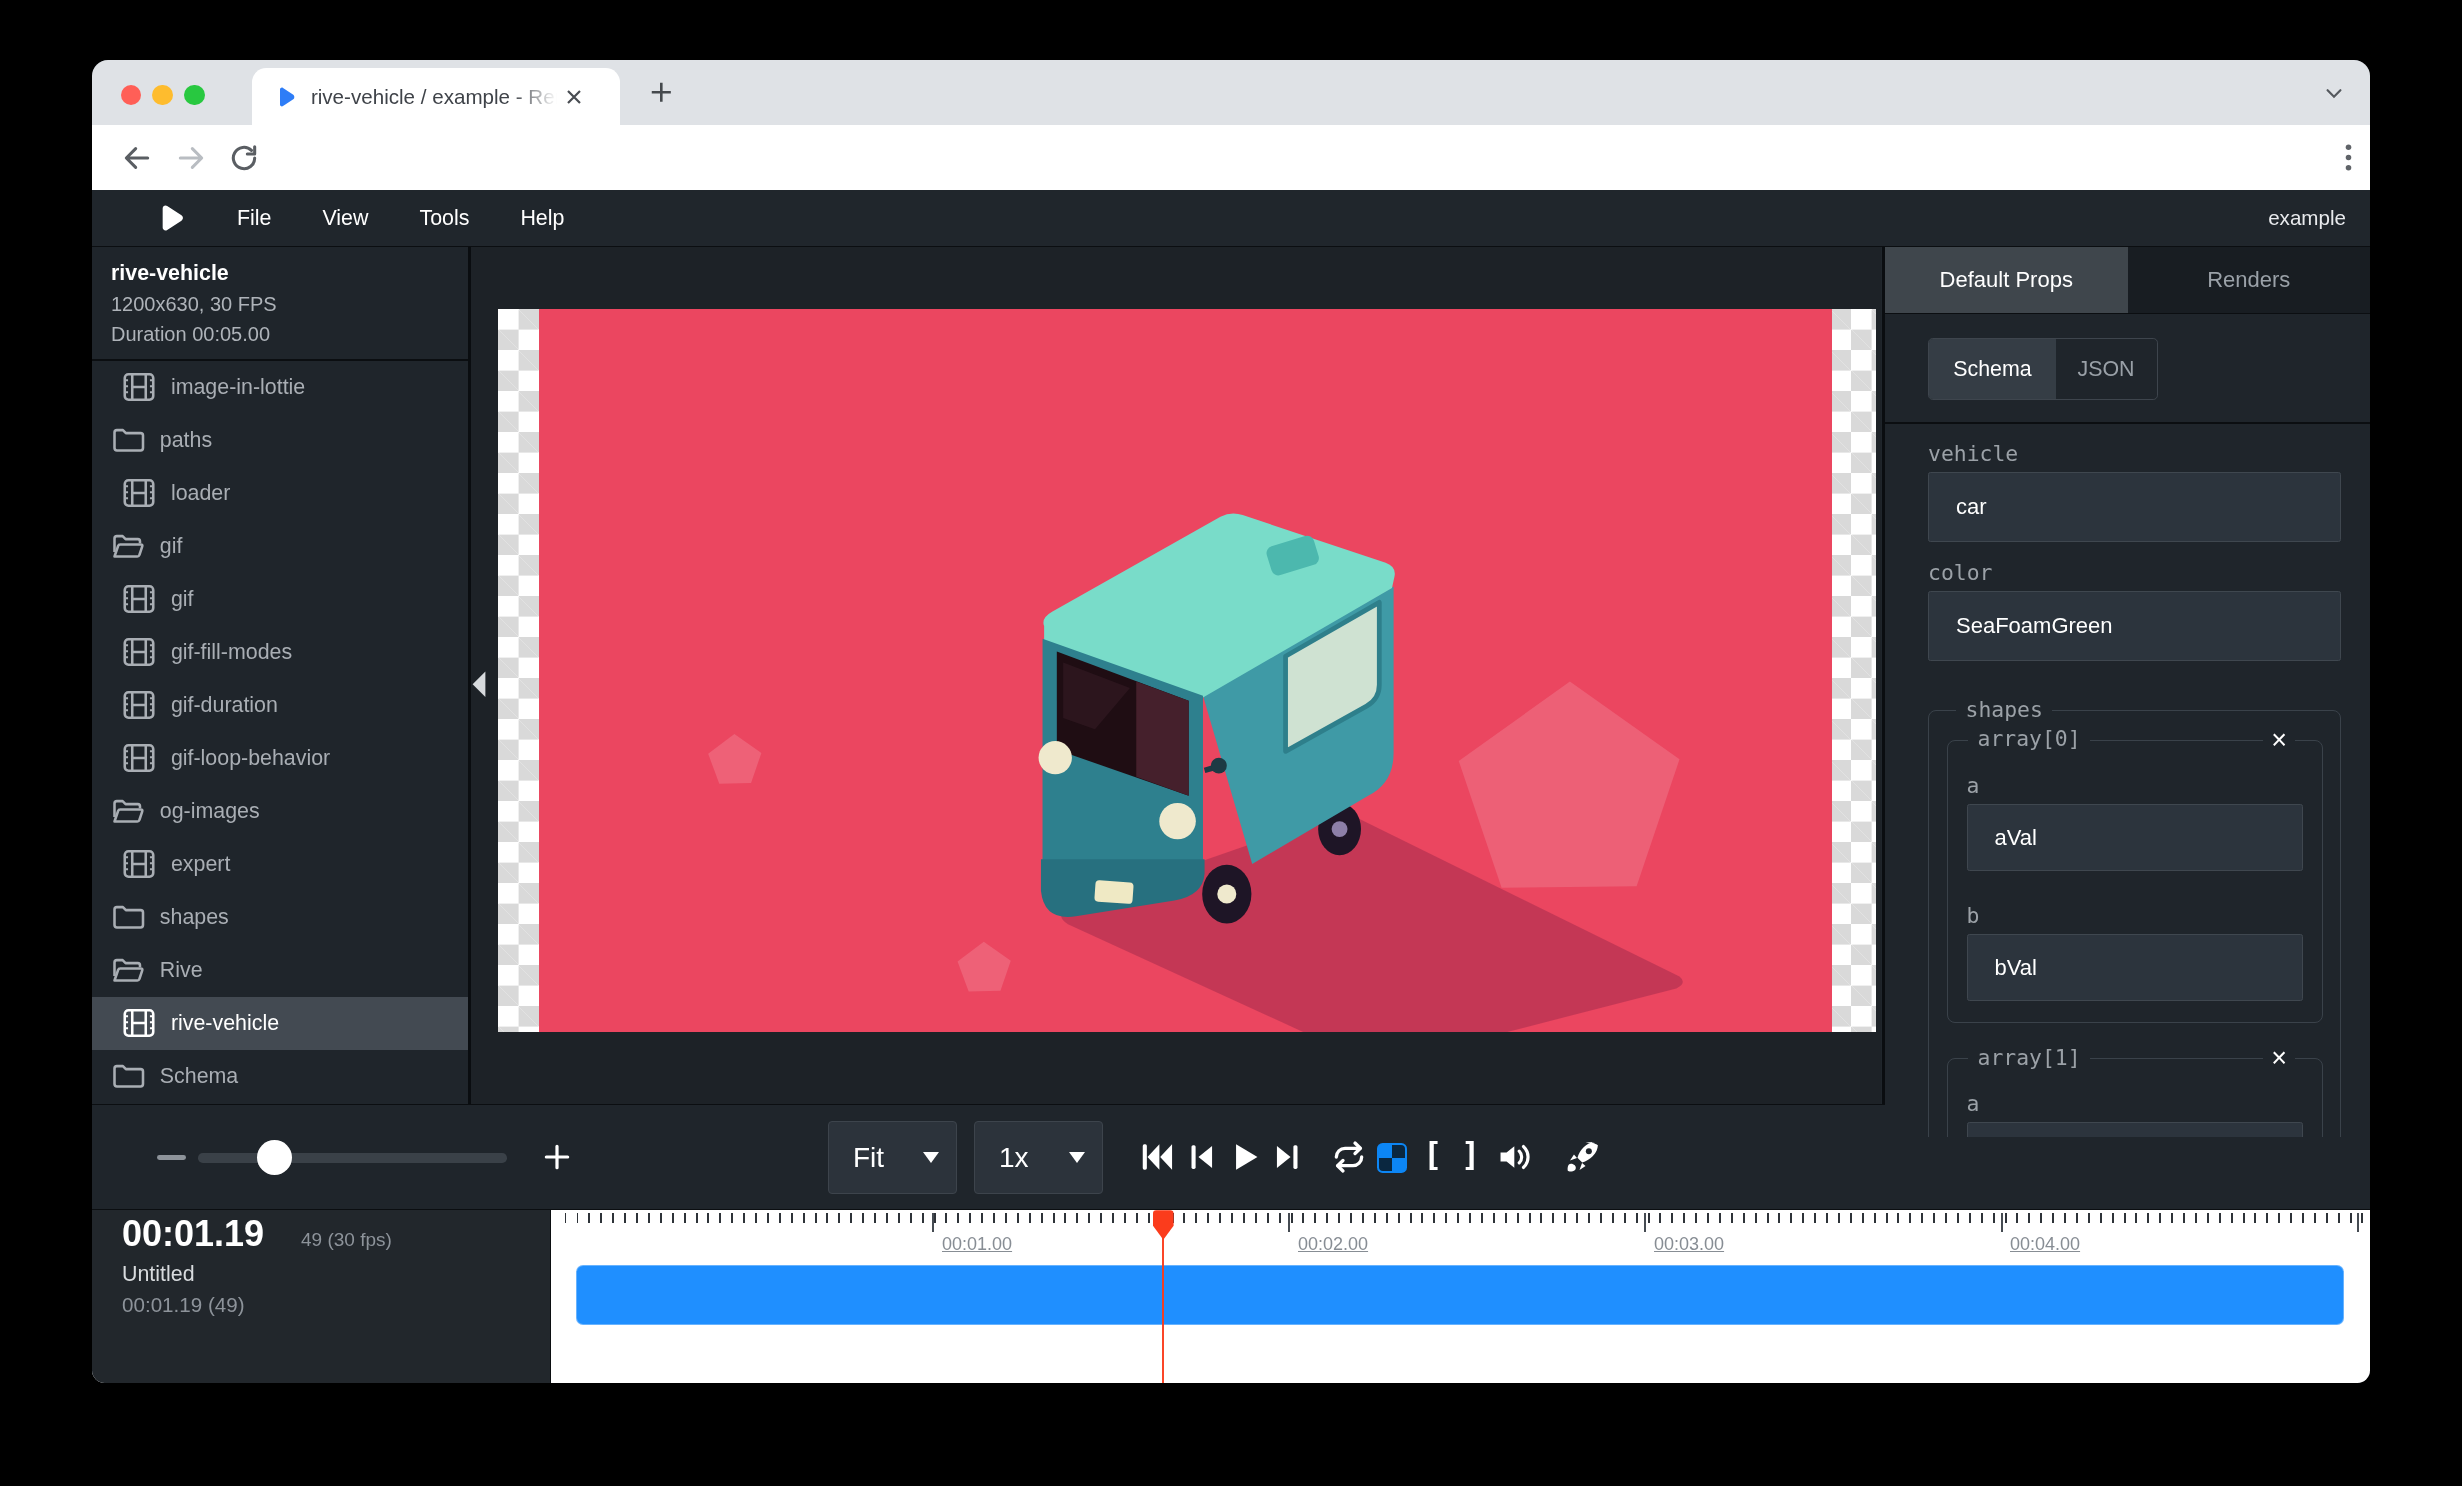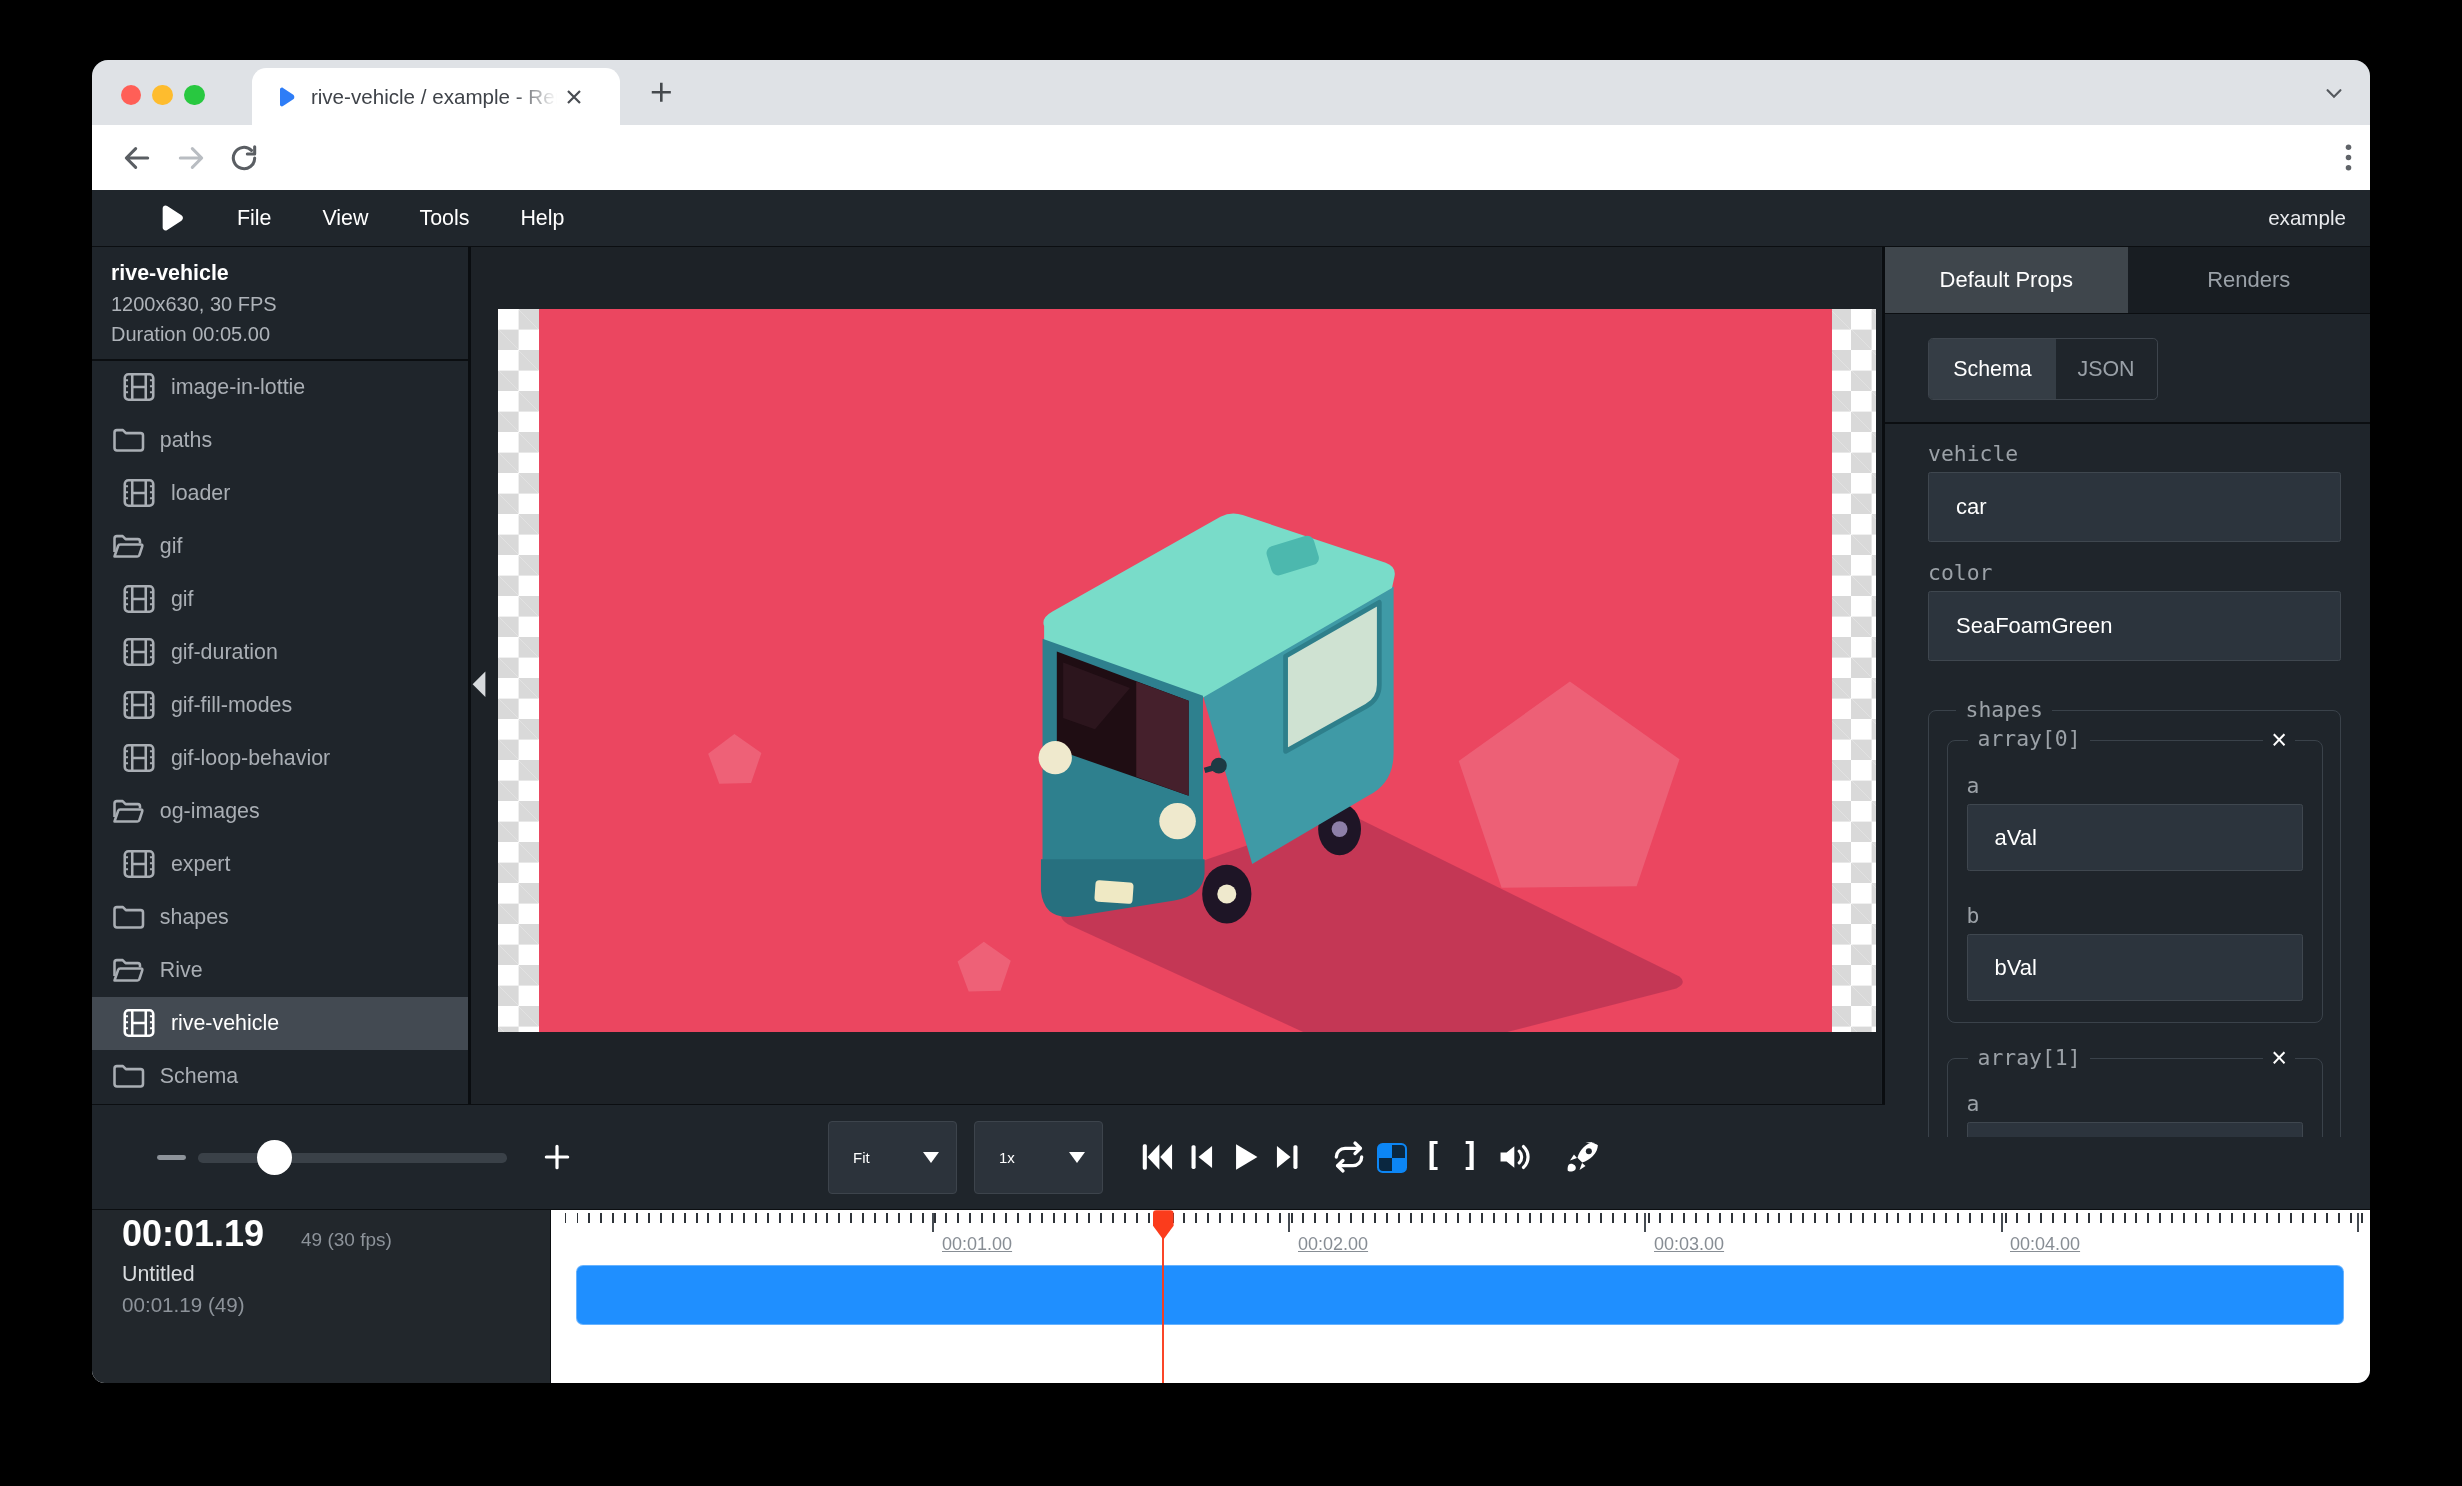--- a/index.html
+++ b/index.html
@@ -69,21 +69,21 @@
   #collapse-right { left:1813px; top:610px; }
 
   
   #toolbar { position:absolute; left:0; top:1044px; width:2278px; height:105px; background:#1f252b;
              border-top:1.6px solid #0b0e11; }
   #zoom-out { position:absolute; left:65px; top:50px; width:28.6px; height:4.8px; border-radius:2.4px; background:#8d939a; }
   #zoom-track { position:absolute; left:106px; top:48px; width:309px; height:9.5px; border-radius:4.8px; background:#3a4148; }
   #zoom-knob { position:absolute; left:165px; top:35px; width:35px; height:35px; border-radius:50%; background:#fff; }
   #zoom-in { position:absolute; left:449px; top:36px; width:32px; height:32px; color:#fff; }
   .select-box { position:absolute; top:16px; width:129px; height:73px; background:#2c333b; border:1.6px solid #3d444c;
-                border-radius:4px; display:flex; align-items:center; color:#fff; font-size:15px; }
+                border-radius:4px; display:flex; align-items:center; color:#fff; font-size:28px; }
   .select-box .lbl { margin-left:24px; }
   .select-box .caret { margin-left:auto; margin-right:17.5px; width:0; height:0;
                        border-left:8.7px solid transparent; border-right:8.7px solid transparent; border-top:11px solid #fff; }
   #fit-select { left:736px; }
   #speed-select { left:882px; }
   .tbtn { position:absolute; top:33px; width:38px; height:38px; color:#fff; }
   #btn-skip-start { left:1046px; } #btn-prev-frame { left:1090px; } #btn-play { left:1133px; } #btn-next-frame { left:1177px; }
   #btn-loop { left:1238px; }
   #btn-checker { left:1285px; top:38px; width:30px; height:30px; border-radius:5.6px; background:#0c86f5; position:absolute; }
   #btn-checker .sq { position:absolute; width:13.5px; height:13.5px; background:#0a2740; }
@@ -267,31 +267,31 @@
           <span class="si-label">gif</span>
         </div>
         <div class="side-item comp-row">
           <span class="si-icon">
             <svg viewBox="0 0 24 24" fill="none" stroke="currentColor" stroke-width="1.7">
               <rect x="2.5" y="3.5" width="19" height="17" rx="2.5"></rect>
               <path d="M7.5 3.5v17M16.5 3.5v17M7.5 12h9"></path>
               <path d="M2.5 7.5h2.2M2.5 11.5h2.2M2.5 15.5h2.2M19.3 7.5h2.2M19.3 11.5h2.2M19.3 15.5h2.2" stroke-width="1.4"></path>
             </svg>
           </span>
-          <span class="si-label">gif-duration</span>
+          <span class="si-label">gif-fill-modes</span>
         </div>
         <div class="side-item comp-row">
           <span class="si-icon">
             <svg viewBox="0 0 24 24" fill="none" stroke="currentColor" stroke-width="1.7">
               <rect x="2.5" y="3.5" width="19" height="17" rx="2.5"></rect>
               <path d="M7.5 3.5v17M16.5 3.5v17M7.5 12h9"></path>
               <path d="M2.5 7.5h2.2M2.5 11.5h2.2M2.5 15.5h2.2M19.3 7.5h2.2M19.3 11.5h2.2M19.3 15.5h2.2" stroke-width="1.4"></path>
             </svg>
           </span>
-          <span class="si-label">gif-fill-modes</span>
+          <span class="si-label">gif-duration</span>
         </div>
         <div class="side-item comp-row">
           <span class="si-icon">
             <svg viewBox="0 0 24 24" fill="none" stroke="currentColor" stroke-width="1.7">
               <rect x="2.5" y="3.5" width="19" height="17" rx="2.5"></rect>
               <path d="M7.5 3.5v17M16.5 3.5v17M7.5 12h9"></path>
               <path d="M2.5 7.5h2.2M2.5 11.5h2.2M2.5 15.5h2.2M19.3 7.5h2.2M19.3 11.5h2.2M19.3 15.5h2.2" stroke-width="1.4"></path>
             </svg>
           </span>
           <span class="si-label">gif-loop-behavior</span>

